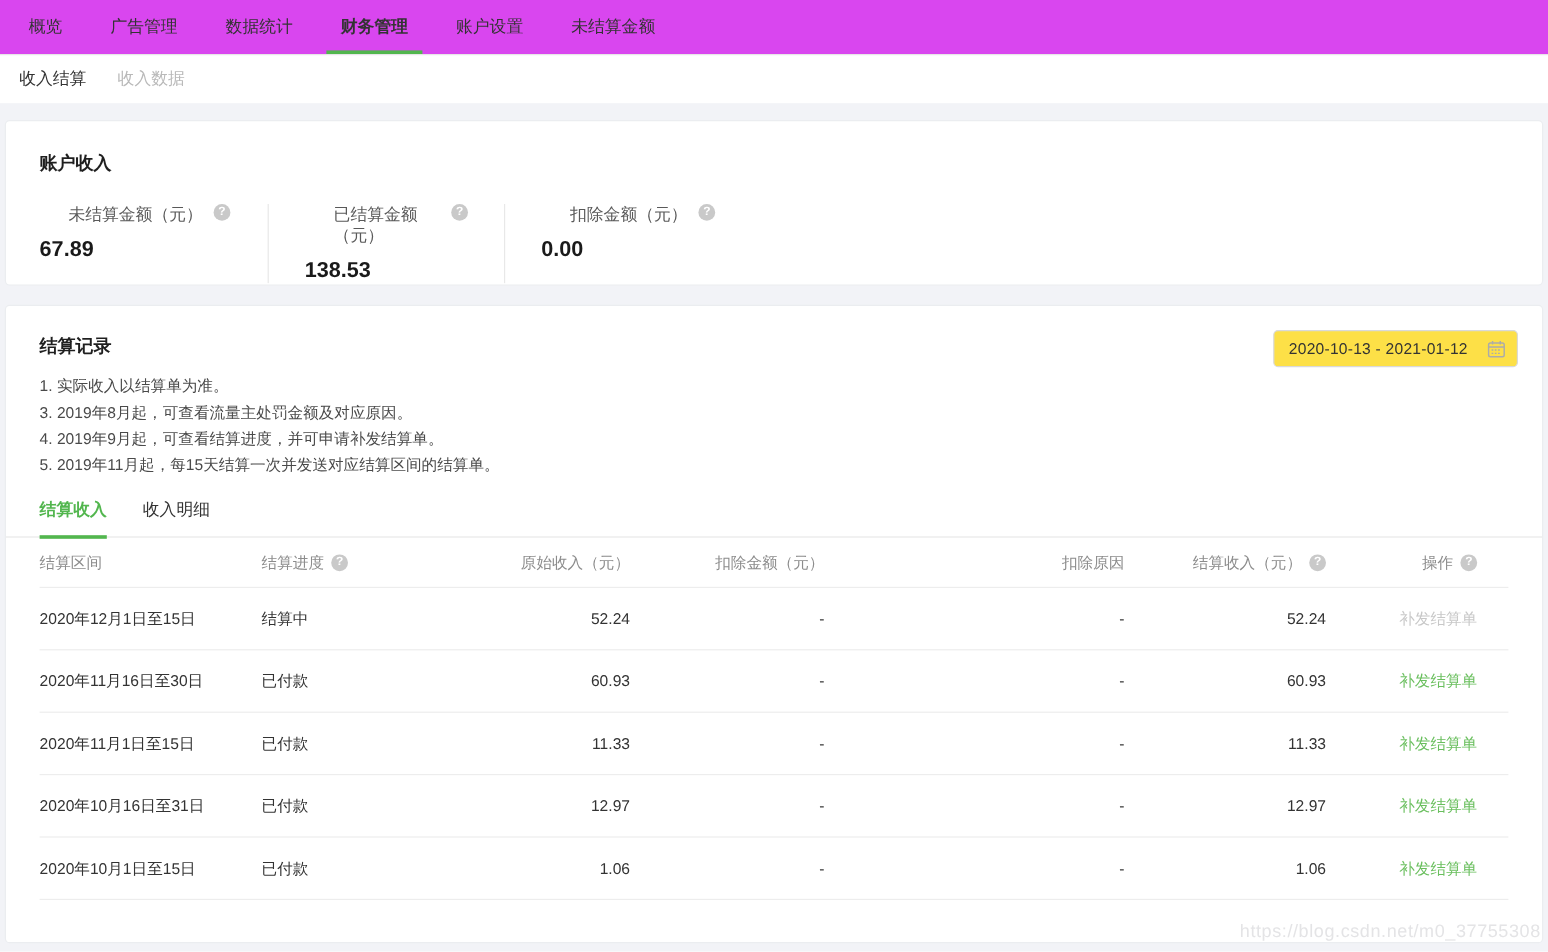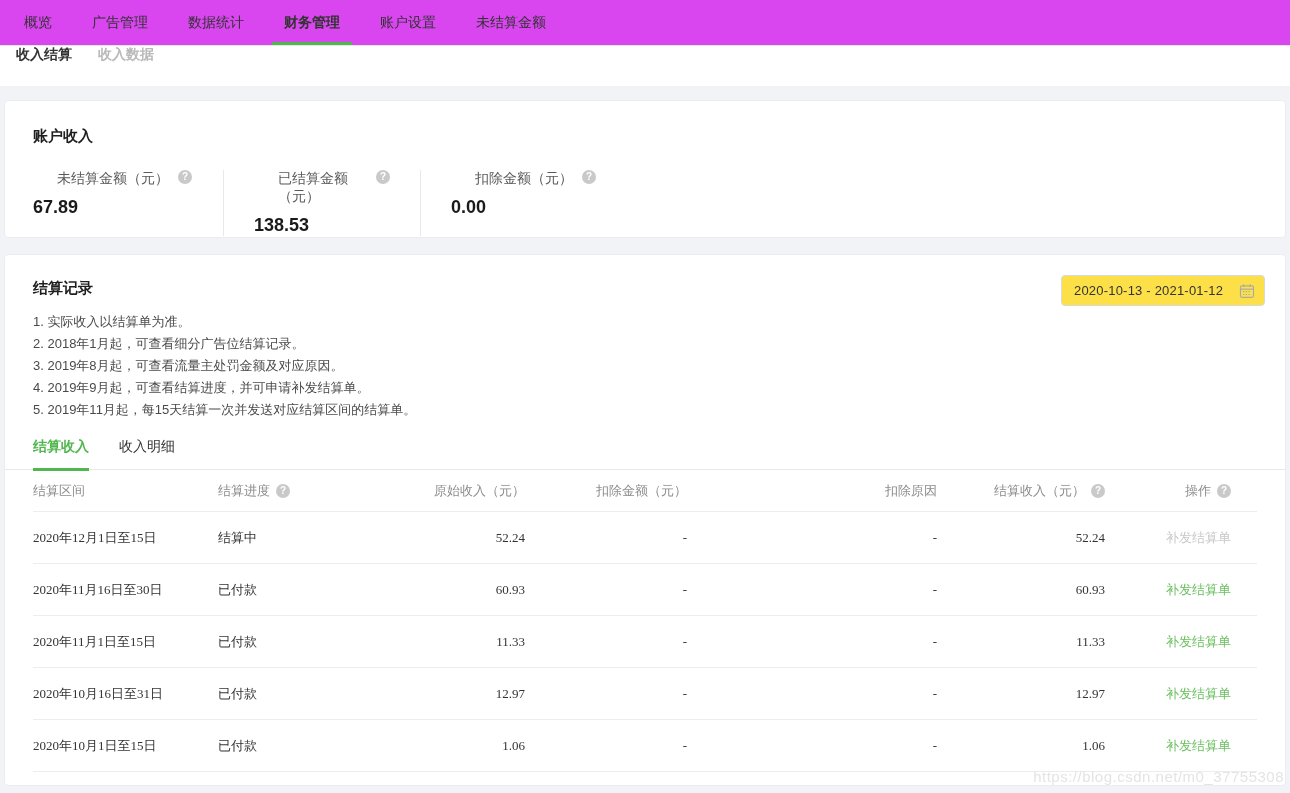--- a/index.html
+++ b/index.html
@@ -20,21 +20,21 @@
   }
   .topnav .nav-item {
     padding: 0 12px; margin: 0 8px; display: flex; align-items: center;
     font-size: 14px; color: #333; cursor: pointer; border-bottom: 3px solid transparent;
     padding-top: 3px;
   }
   .topnav .nav-item.active { font-weight: bold; border-bottom-color: var(--green); }
 
   
   .subnav {
-    height: 40px; background: #fff; display: flex; padding-left: 16px; font-weight: bold;
+    height: 40px; background: #fff; display: flex; align-items: center; padding-left: 16px;
   }
   .subnav .sub-item { margin-right: 26px; font-size: 14px; color: #b9b9b9; cursor: pointer; }
   .subnav .sub-item.active { color: #333; }
 
   
   .main { padding: 14px 4px 0 4px; }
   .card {
     background: #fff; border: 1px solid #ebedf0; border-radius: 4px;
   }
   .card-title { font-size: 15px; font-weight: bold; color: #1f1f1f; }
@@ -77,21 +77,21 @@
 
   
   .table { padding: 0 28px; }
   .t-row {
     display: grid;
     grid-template-columns: 185px 155px 152px 162px 250px 168px 1fr;
     align-items: center;
     border-bottom: 1px solid #ededed;
   }
   .t-row.header { height: 42px; color: #8c8c8c; font-size: 13px; }
-  .t-row.data { height: 52px; font-size: 13px; color: #333; font-family: Liberation Serif, serif; }
+  .t-row.data { height: 52px; font-size: 13px; color: #333; }
   .cell { display: flex; align-items: center; }
   .cell.right { justify-content: flex-end; text-align: right; }
   .cell.op { justify-content: flex-end; padding-right: 26px; padding-left: 48px; }
   .cell .help-icon { margin-left: 6px; }
   .link { color: var(--link-green); cursor: pointer; }
   .link.disabled { color: #c8c8c8; cursor: default; }
 
   .watermark {
     position: absolute; right: 6px; bottom: 8px;
     font-size: 15px; color: #e4e4e6; letter-spacing: .5px; pointer-events: none;
@@ -157,21 +157,20 @@
         <line x1="1.5" y1="6.2" x2="14.5" y2="6.2"></line>
         <line x1="4.8" y1="1.2" x2="4.8" y2="4"></line>
         <line x1="11.2" y1="1.2" x2="11.2" y2="4"></line>
         <line x1="4" y1="8.7" x2="12" y2="8.7" stroke-dasharray="1.4 1.3"></line>
         <line x1="4" y1="11.5" x2="12" y2="11.5" stroke-dasharray="1.4 1.3"></line>
       </svg>
     </div>
 
     <div class="notes">
       <div class="note-line">1. 实际收入以结算单为准。</div>
-      <div class="note-line">2. 2018年1月起，可查看细分广告位结算记录。</div>
       <div class="note-line">3. 2019年8月起，可查看流量主处罚金额及对应原因。</div>
       <div class="note-line">4. 2019年9月起，可查看结算进度，并可申请补发结算单。</div>
       <div class="note-line">5. 2019年11月起，每15天结算一次并发送对应结算区间的结算单。</div>
     </div>
 
     <div class="tabs">
       <div class="tab active">结算收入</div>
       <div class="tab">收入明细</div>
     </div>
 

